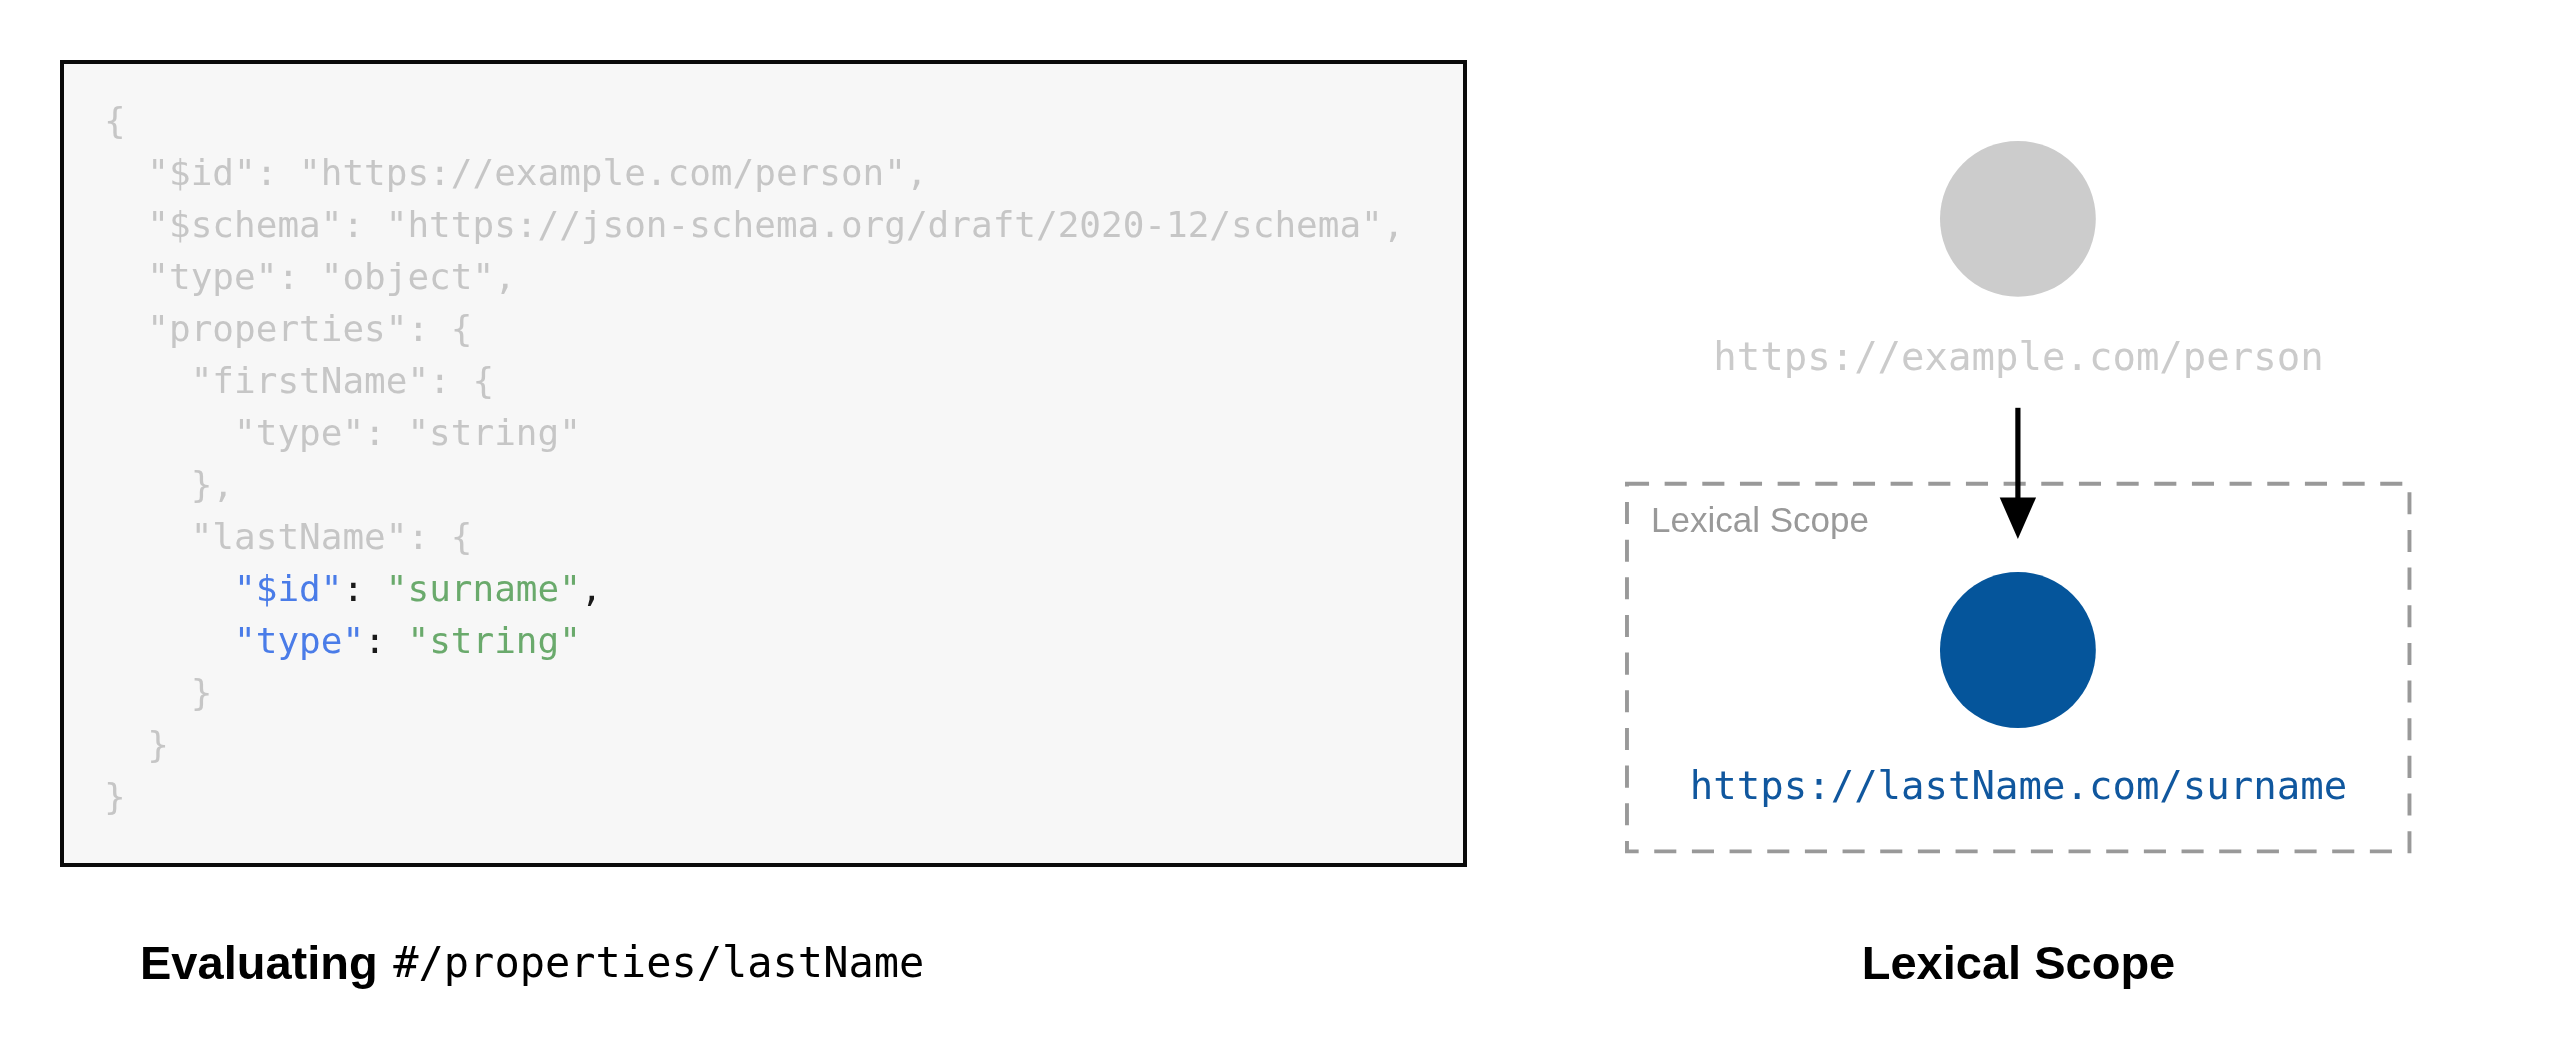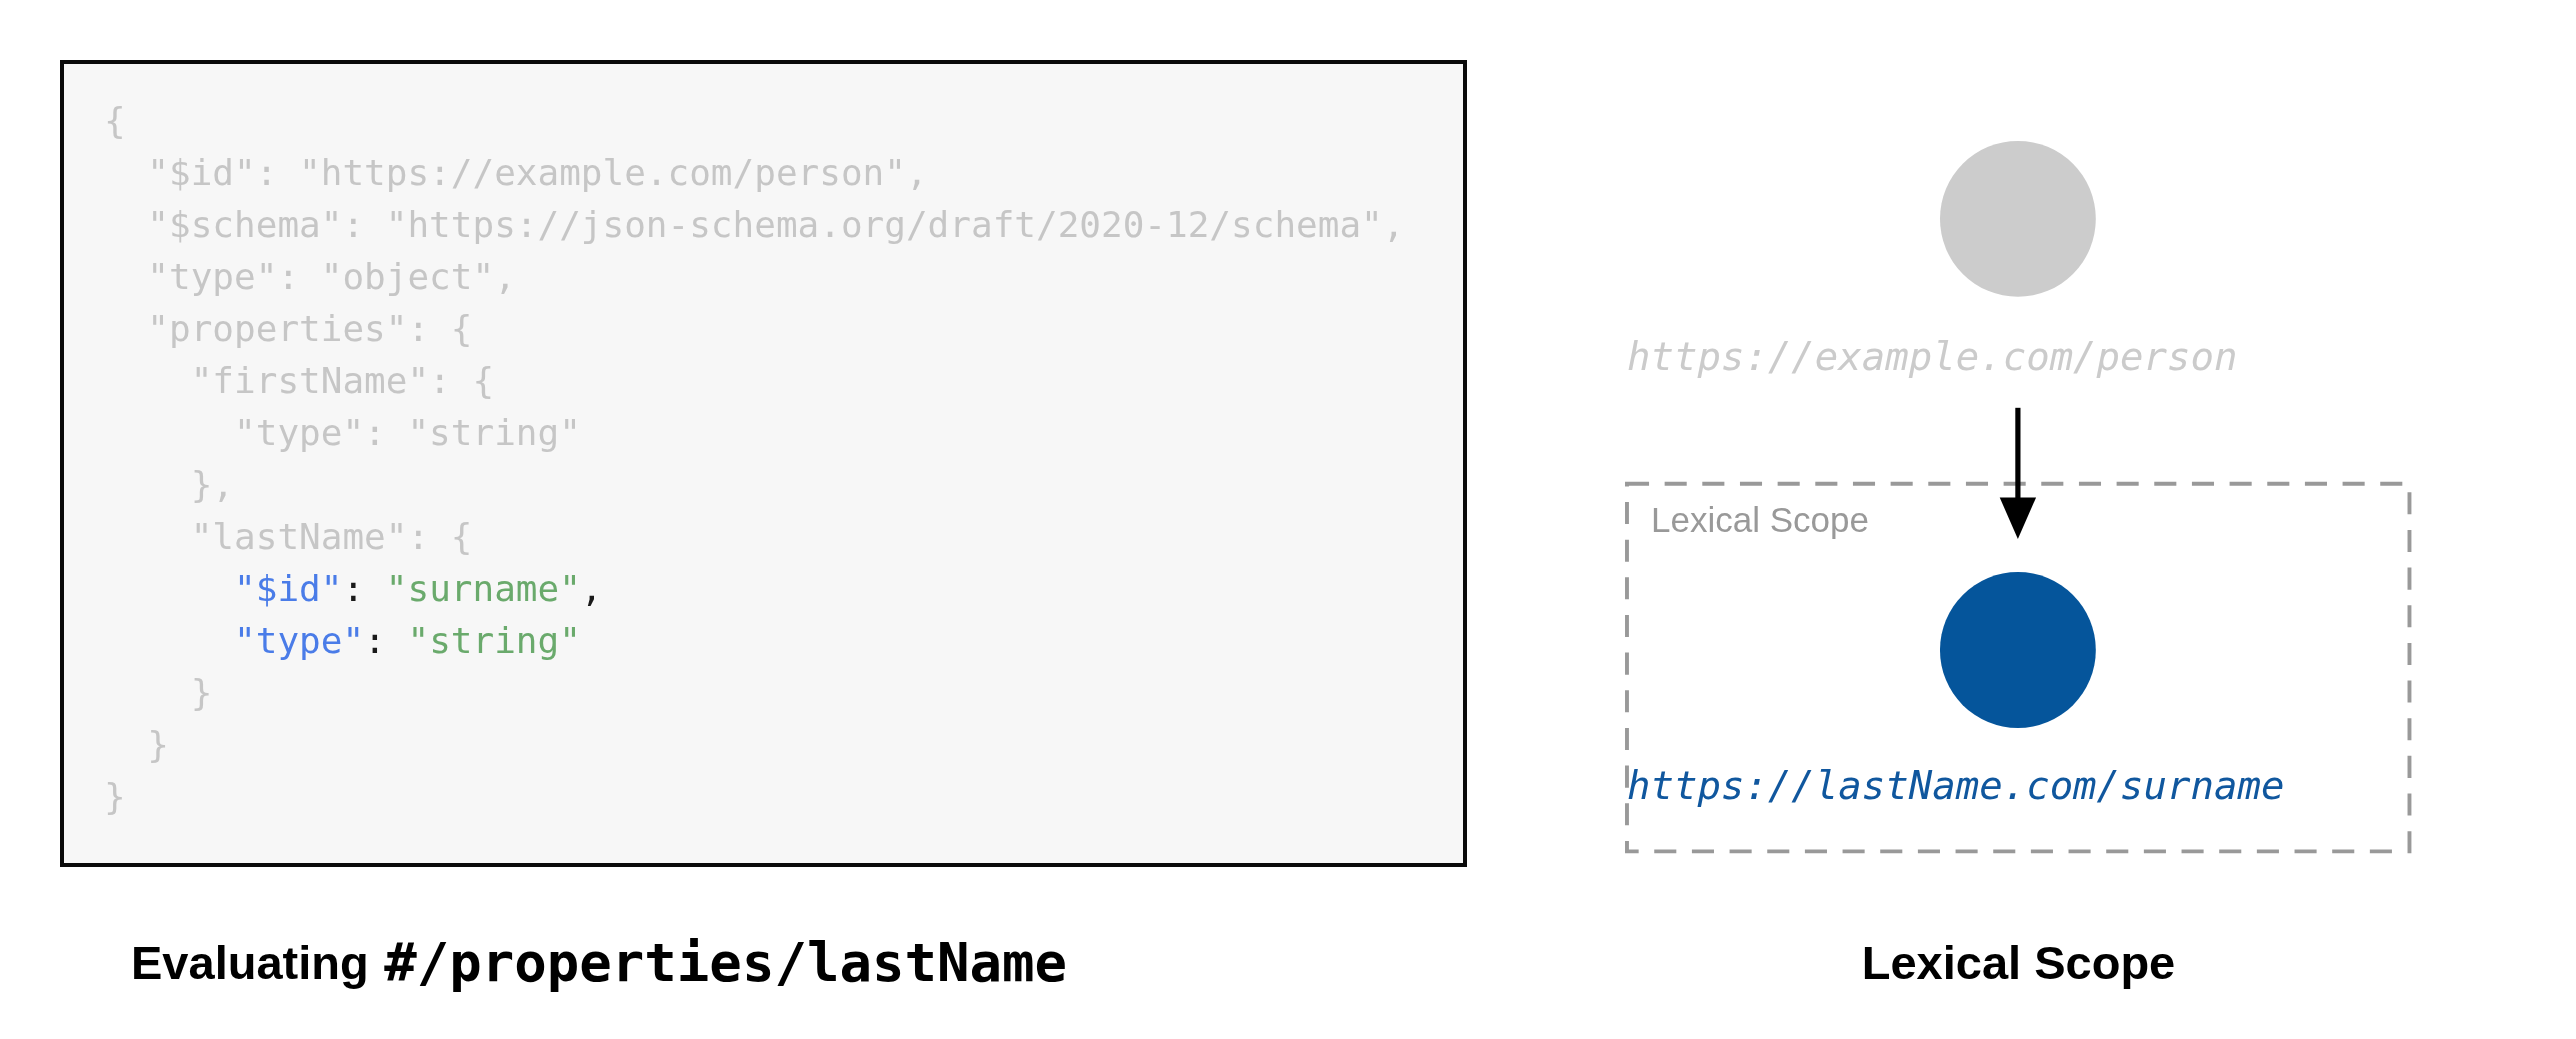--- a/index.html
+++ b/index.html
@@ -15,32 +15,32 @@
   .code-panel{position:absolute;left:60px;top:60px;width:1407px;height:807px;box-sizing:border-box;
               background:var(--code-bg);border:4.5px solid var(--code-border);}
   .code{margin:0;padding:31px 0 0 40px;font-family:"DejaVu Sans Mono",monospace;
         font-size:36px;line-height:52px;white-space:pre;color:var(--code-dim);}
   .tok-dim{color:var(--code-dim);}
   .tok-key{color:var(--code-key);}
   .tok-str{color:var(--code-string);}
   .tok-punct{color:var(--code-punct);}
 
   
-  .caption-left{position:absolute;left:131px;top:930px;height:65px;display:flex;align-items:center;
+  .caption-left{position:absolute;left:140px;top:930px;height:65px;display:flex;align-items:center;
                 color:var(--caption);white-space:pre;justify-content:flex-end;}
   .cap-bold{font-family:"Liberation Sans",sans-serif;font-weight:bold;font-size:47px;margin-right:15.6px;}
-  .cap-mono{font-family:"DejaVu Sans Mono",monospace;font-size:54px;font-weight:700;}
+  .cap-mono{font-family:"DejaVu Sans Mono",monospace;font-size:42px;font-weight:400;}
   .caption-right{position:absolute;left:1627px;top:930px;width:783px;height:65px;display:flex;
                  align-items:center;justify-content:center;font-family:"Liberation Sans",sans-serif;
                  font-weight:bold;font-size:47px;color:var(--caption);}
 
   
   .diagram-svg{position:absolute;left:0;top:0;width:2576px;height:1039px;}
-  .uri-label{position:absolute;left:1627px;width:783px;text-align:left;
-             font-family:"DejaVu Sans Mono",monospace;font-size:39px;font-style:italic;}
+  .uri-label{position:absolute;left:1627px;width:783px;text-align:center;
+             font-family:"DejaVu Sans Mono",monospace;font-size:39px;}
   .person-uri{top:334px;color:var(--gray-label);}
   .surname-uri{top:763px;color:var(--blue-label);}
   .scope-box-label{position:absolute;left:1651px;top:500px;font-family:"Liberation Sans",sans-serif;
                    font-size:35px;color:var(--dash-gray);}
 </style>
 </head>
 <body>
 
 <div class="canvas">
 

